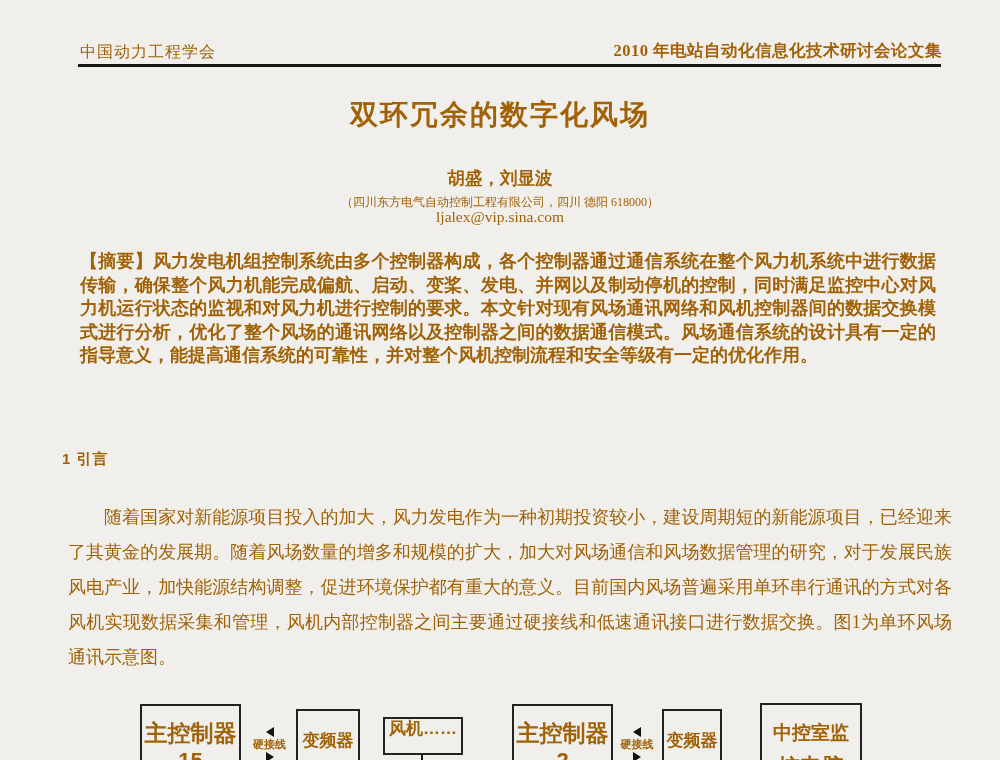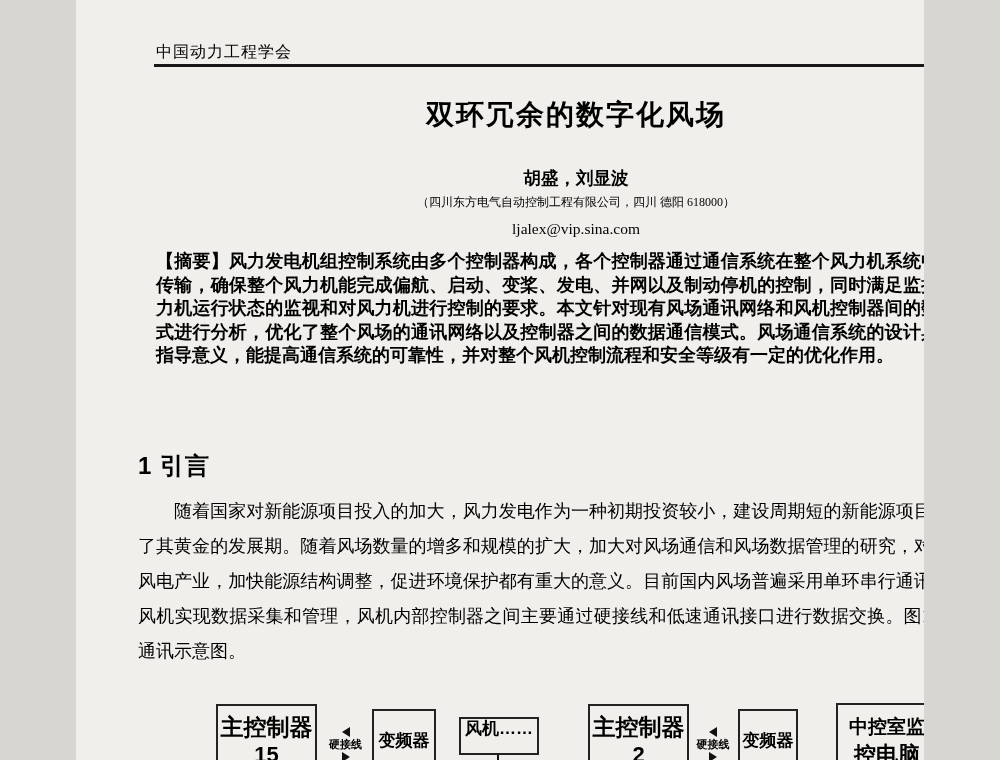--- a/index.html
+++ b/index.html
@@ -1,67 +1,68 @@
 <!DOCTYPE html>
 <html><head>
 <meta charset="utf-8">
 <style>
   html,body{margin:0;padding:0;background:#d8d6d2;}
   .page{
     position:relative;
-    width:848px;height:760px;
+    width:1000px;height:760px;
     margin:0 auto;
     background:#f0efeb;
     overflow:hidden;
     font-family:"Liberation Serif","DejaVu Serif",serif;
-    color:#000000;
+    color:#a16207;
   }
   .abs{position:absolute;}
   
   .hdr-left{left:80px;top:42px;font-size:16px;letter-spacing:1px;}
   .hdr-right{right:58px;top:40px;font-size:16.5px;font-weight:600;letter-spacing:.5px;}
   .hdr-rule{left:78px;top:64px;width:863px;height:3px;background:#181818;}
   
   .title{left:0;top:96px;width:1000px;text-align:center;font-size:28px;font-weight:bold;
          font-family:"Liberation Sans","DejaVu Sans",sans-serif;letter-spacing:2px;}
   .authors{left:0;top:166px;width:1000px;text-align:center;font-size:17.5px;font-weight:bold;}
   .affil{left:0;top:194px;width:1000px;text-align:center;font-size:12px;}
-  .email{left:0;top:220px;width:1000px;text-align:center;font-size:15.5px;}
+  .email{left:0;top:208px;width:1000px;text-align:center;font-size:15.5px;}
   
   .abstract{left:80px;top:250px;width:856px;font-size:18px;line-height:23.5px;
             font-weight:bold;text-align:justify;
             font-family:"Liberation Sans","DejaVu Sans",sans-serif;}
   .abstract p{margin:0;}
   
-  .sec-head{left:62px;top:450px;font-size:24px;font-weight:bold;
+  .sec-head{left:62px;top:450px;font-size:15px;font-weight:bold;
             font-family:"Liberation Sans","DejaVu Sans",sans-serif;letter-spacing:1px;}
   .body-par{left:62px;top:494px;width:884px;font-size:18px;line-height:35px;
-            text-align:justify;text-indent:2em;margin:0;}
+            text-align:justify;text-indent:2em;margin:6px;}
   
   .fbox{position:absolute;border:2px solid #222;background:transparent;
         font-family:"Liberation Sans","DejaVu Sans",sans-serif;font-weight:bold;
         text-align:center;box-sizing:border-box;}
-  .fbox .l-big{font-size:23px;line-height:29px;}
+  .fbox .l-big{font-size:23px;line-height:29px;margin-top:6px;}
   .fbox .l-num{font-size:22px;line-height:26px;}
   .fbox .l-mid{font-size:17px;line-height:20px;}
   .link{position:absolute;display:flex;align-items:center;justify-content:space-between;
         font-family:"Liberation Sans","DejaVu Sans",sans-serif;flex-direction:column;}
   .link .lbl{font-size:11px;font-weight:bold;white-space:nowrap;padding:0 1px;}
   .tri-l{width:0;height:0;border-top:5px solid transparent;border-bottom:5px solid transparent;
          border-right:8px solid #111;}
   .tri-r{width:0;height:0;border-top:5px solid transparent;border-bottom:5px solid transparent;
          border-left:8px solid #111;}
   .drop-line{position:absolute;width:2px;background:#111;}
 </style>
 </head>
 <body>
 
 <div class="page">
 
   <div class="abs hdr-left">中国动力工程学会</div>
+  <div class="abs hdr-right">2010 年电站自动化信息化技术研讨会论文集</div>
   <div class="abs hdr-rule"></div>
 
   <div class="abs title">双环冗余的数字化风场</div>
   <div class="abs authors">胡盛，刘显波</div>
   <div class="abs affil">（四川东方电气自动控制工程有限公司，四川 德阳 618000）</div>
   <div class="abs email">ljalex@vip.sina.com</div>
 
   <div class="abs abstract">
     <p><span>【摘要】</span><span>风力发电机组控制系统由多个控制器构成，各个控制器通过通信系统在整个风力机系统中进行数据传输，确保整个风力机能完成偏航、启动、变桨、发电、并网以及制动停机的控制，同时满足监控中心对风力机运行状态的监视和对风力机进行控制的要求。本文针对现有风场通讯网络和风机控制器间的数据交换模式进行分析，优化了整个风场的通讯网络以及控制器之间的数据通信模式。风场通信系统的设计具有一定的指导意义，能提高通信系统的可靠性，并对整个风机控制流程和安全等级有一定的优化作用。</span></p>
   </div>

